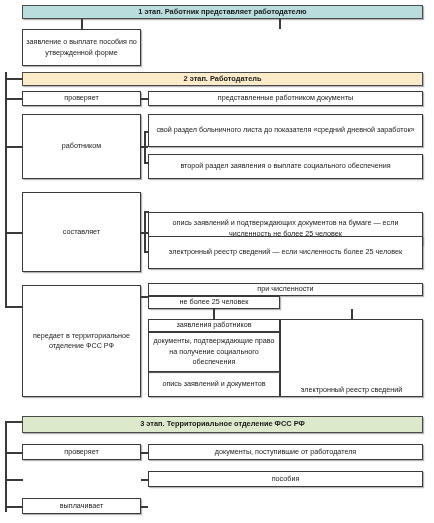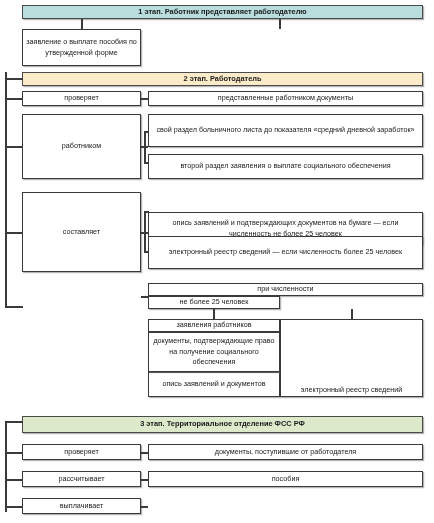--- a/index.html
+++ b/index.html
@@ -104,20 +104,23 @@
   <div class="line h" style="left:144px; top:211px; width:5px;"></div>
   <div class="line h" style="left:144px; top:251px; width:5px;"></div>
   <div class="box" style="left:148px; top:192px; width:275px; height:33px;margin-top:20px;">
     <span class="txt">опись заявлений и подтверждающих документов на бумаге — если численность не более 25 человек</span>
   </div>
   <div class="box" style="left:148px; top:236px; width:275px; height:33px;">
     <span class="txt">электронный реестр сведений  — если численность более 25 человек</span>
   </div>
 
   <div class="line h" style="left:5px; top:306px; width:18px;"></div>
+  <div class="box" style="left:22px; top:285px; width:119px; height:112px;">
+    <span class="txt">передает в  территориальное отделение ФСС РФ</span>
+  </div>
   <div class="line h" style="left:141px; top:296px; width:7px;"></div>
 
   <div class="box" style="left:148px; top:283px; width:275px; height:13px;">
     <span class="txt">при численности</span>
   </div>
   <div class="box" style="left:148px; top:296px; width:132px; height:13px;">
     <span class="txt">не более 25 человек</span>
   </div>
 
   <div class="line v" style="left:213px; top:309px; height:10px;"></div>
@@ -147,23 +150,20 @@
   <div class="line h" style="left:5px; top:452px; width:18px;"></div>
   <div class="box" style="left:22px; top:444px; width:119px; height:16px;">
     <span class="txt">проверяет</span>
   </div>
   <div class="line h" style="left:141px; top:452px; width:7px;"></div>
   <div class="box" style="left:148px; top:444px; width:275px; height:16px;">
     <span class="txt">документы, поступившие от работодателя</span>
   </div>
 
   <div class="line h" style="left:5px; top:479px; width:18px;"></div>
-  <div class="box" style="left:22px; top:471px; width:119px; height:16px;">
-    <span class="txt">рассчитывает</span>
-  </div>
   <div class="line h" style="left:141px; top:479px; width:7px;"></div>
   <div class="box" style="left:148px; top:471px; width:275px; height:16px;">
     <span class="txt">пособия</span>
   </div>
 
   <div class="line h" style="left:5px; top:506px; width:18px;"></div>
   <div class="box" style="left:22px; top:498px; width:119px; height:16px;">
     <span class="txt">выплачивает</span>
   </div>
   <div class="line h" style="left:141px; top:506px; width:7px;"></div>

